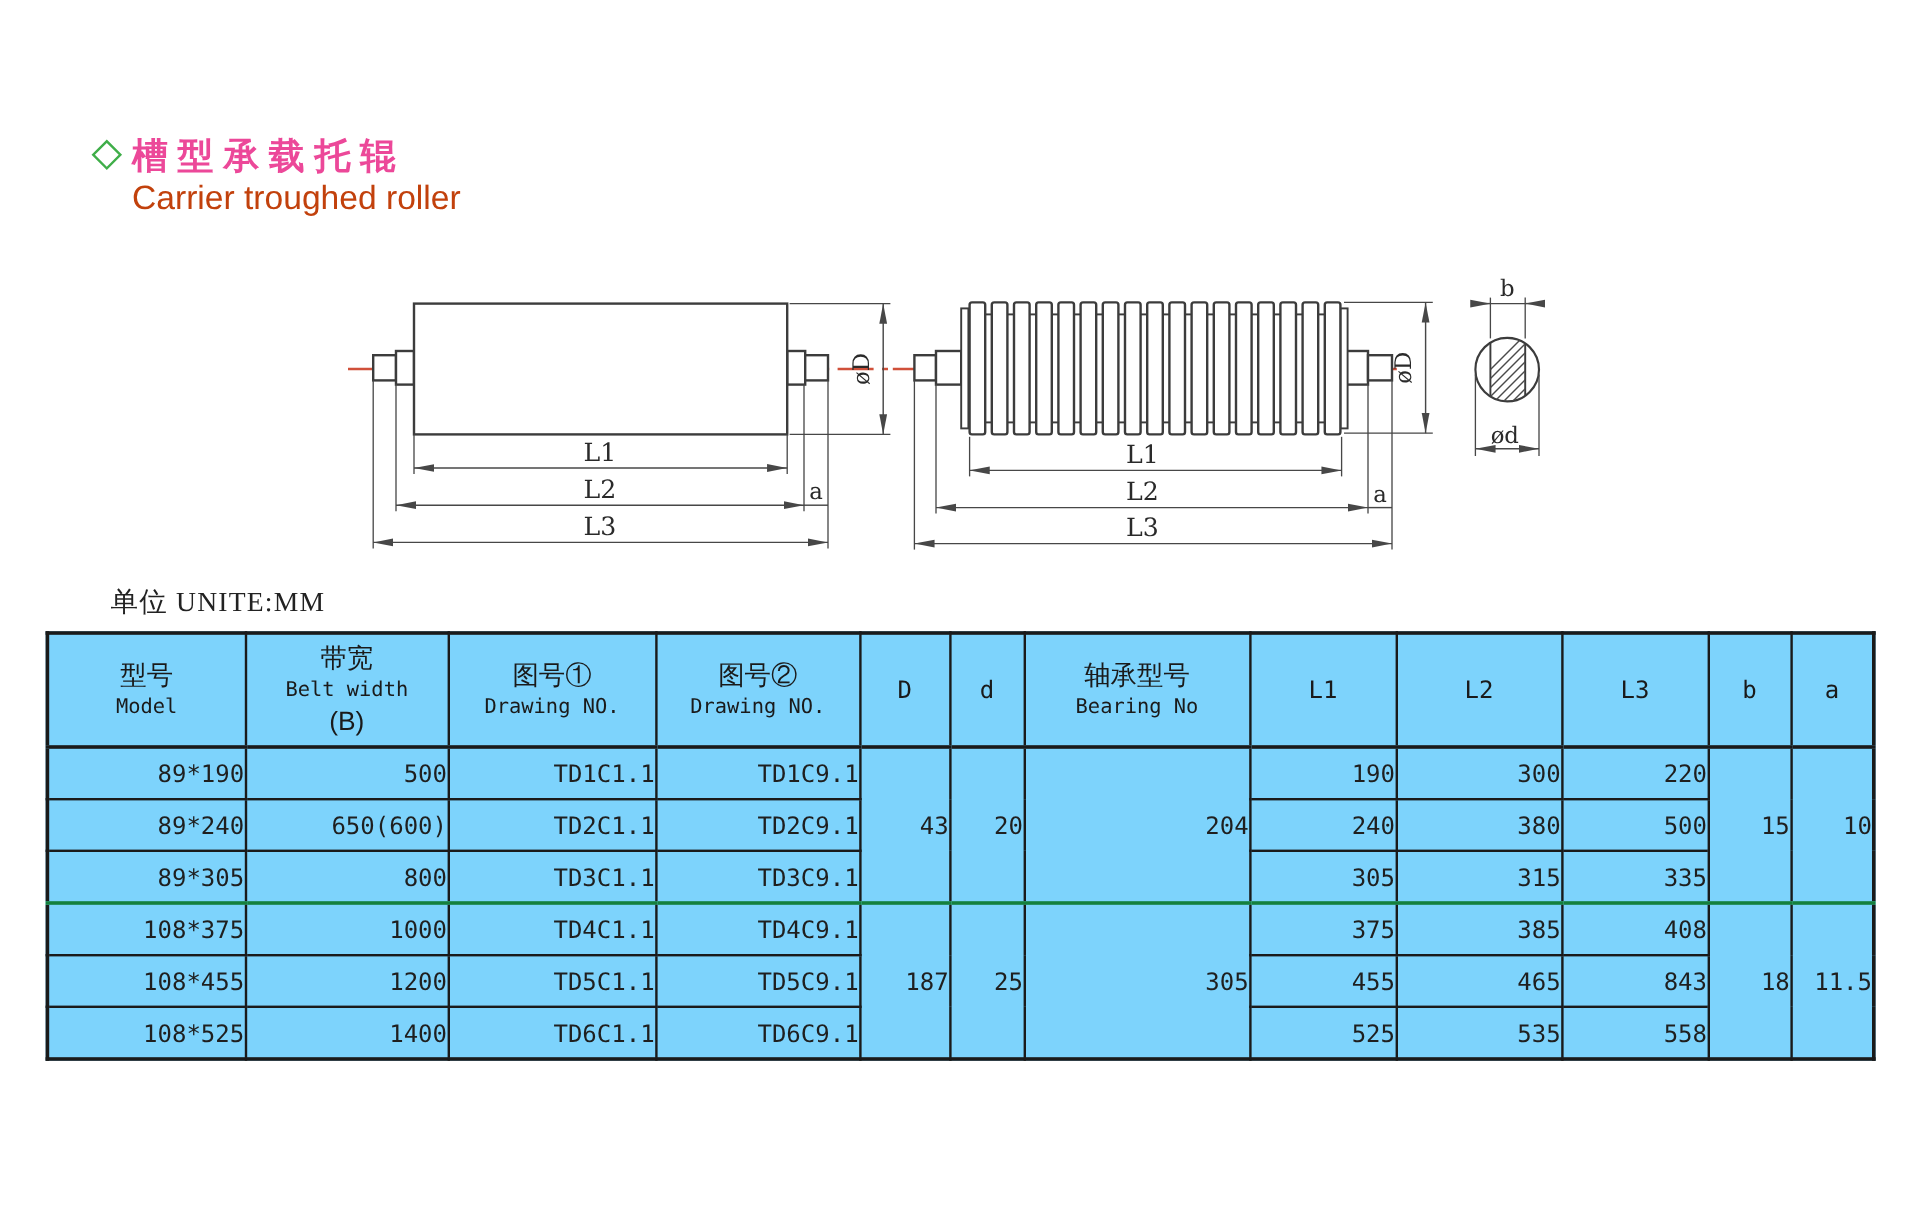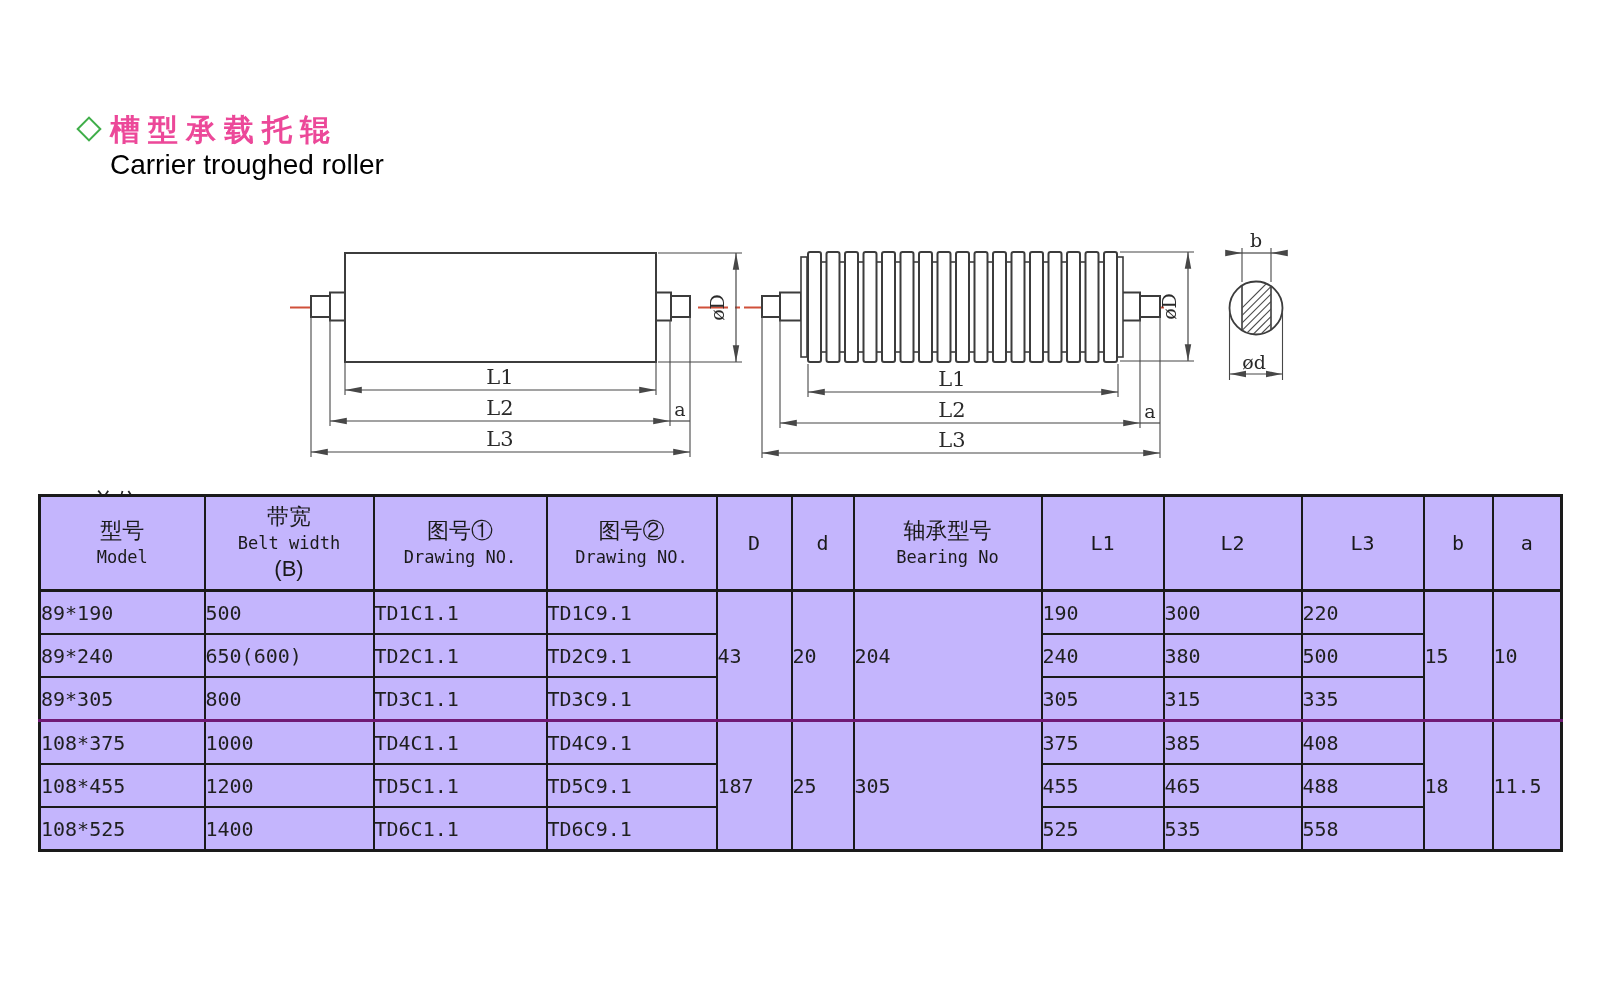--- a/index.html
+++ b/index.html
@@ -6,51 +6,51 @@
   body{width:1600px;height:1007px;position:relative;overflow:hidden;
        font-family:"Liberation Sans",sans-serif;color:#1f1f1f;}
 
   
   .title-wrap{position:absolute;left:78px;top:110px;}
   .diamond{position:absolute;left:2px;top:10px;width:14px;height:14px;
            border:2px solid #3fae49;transform:rotate(45deg);background:#fff;}
   .title-zh{position:absolute;left:32px;top:0;white-space:nowrap;
             font-size:30px;font-weight:700;letter-spacing:8px;color:#ec4899;}
   .title-en{position:absolute;left:32px;top:39px;white-space:nowrap;
-            font-size:28px;font-weight:400;color:#000000;}
+            font-size:28px;font-weight:400;color:#c2410c;}
 
   
   .unit-label{position:absolute;left:92px;top:486px;white-space:nowrap;
               font-family:Liberation Serif, serif;font-size:23px;
               letter-spacing:1px;color:#222;}
 
   
   svg.drawings{position:absolute;left:0;top:0;}
   .part   {fill:#ffffff;stroke:#3c3c3c;stroke-width:2;}
   .part-thin{fill:#ffffff;stroke:#3c3c3c;stroke-width:1.6;}
   .dim    {stroke:#474747;stroke-width:1.2;fill:none;}
   .ext    {stroke:#474747;stroke-width:1.1;fill:none;}
   .cl     {stroke:#d0503a;stroke-width:2;stroke-dasharray:30 7 7 7;fill:none;}
   .hatchln{stroke:#4a4a4a;stroke-width:1.2;}
   .dimtxt {font-family:"DejaVu Serif",serif;font-size:21px;fill:#2a2a2a;}
   .dimtxt-sm{font-family:"DejaVu Serif",serif;font-size:19px;fill:#2a2a2a;}
   #arrow path{fill:#474747;}
 
   
-  table.spec{position:absolute;left:38px;top:494px;width:1522px;height:340px;
-             border-collapse:collapse;table-layout:fixed;background:#c4b5fd;}
+  table.spec{position:absolute;left:38px;top:526px;width:1522px;height:340px;
+             border-collapse:collapse;table-layout:fixed;background:#7dd3fc;}
   table.spec,
   table.spec th,
   table.spec td{border:2px solid #1a1a1a;}
   table.spec{border:3px solid #1a1a1a;}
   table.spec thead th{border-bottom:3px solid #1a1a1a;height:92px;
              font-weight:400;text-align:center;vertical-align:middle;padding:0;}
-  table.spec tbody td{height:41px;text-align:left;vertical-align:middle;
+  table.spec tbody td{height:41px;text-align:right;vertical-align:middle;
              font-family:"DejaVu Sans Mono",monospace;font-size:20px;padding:0;}
-  table.spec tbody tr.group-start td{border-top:3px solid #701a75;}
+  table.spec tbody tr.group-start td{border-top:3px solid #15803d;}
   .h-zh{font-size:22px;line-height:28px;color:#1a1a1a;}
   .h-en{font-family:"DejaVu Sans Mono",monospace;font-size:17px;line-height:24px;color:#1a1a1a;}
   .h-single{font-family:"DejaVu Sans Mono",monospace;font-size:20px;color:#1a1a1a;}
 </style>
 </head>
 <body>
 
 <div class="title-wrap">
   <span class="diamond"></span>
   <div class="title-zh">槽型承载托辊</div>
@@ -311,21 +311,21 @@
         <td rowspan="3">18</td>
         <td rowspan="3">11.5</td>
       </tr>
       <tr>
         <td>108*455</td>
         <td>1200</td>
         <td>TD5C1.1</td>
         <td>TD5C9.1</td>
         <td>455</td>
         <td>465</td>
-        <td>488</td>
+        <td>843</td>
       </tr>
       <tr>
         <td>108*525</td>
         <td>1400</td>
         <td>TD6C1.1</td>
         <td>TD6C9.1</td>
         <td>525</td>
         <td>535</td>
         <td>558</td>
       </tr>

